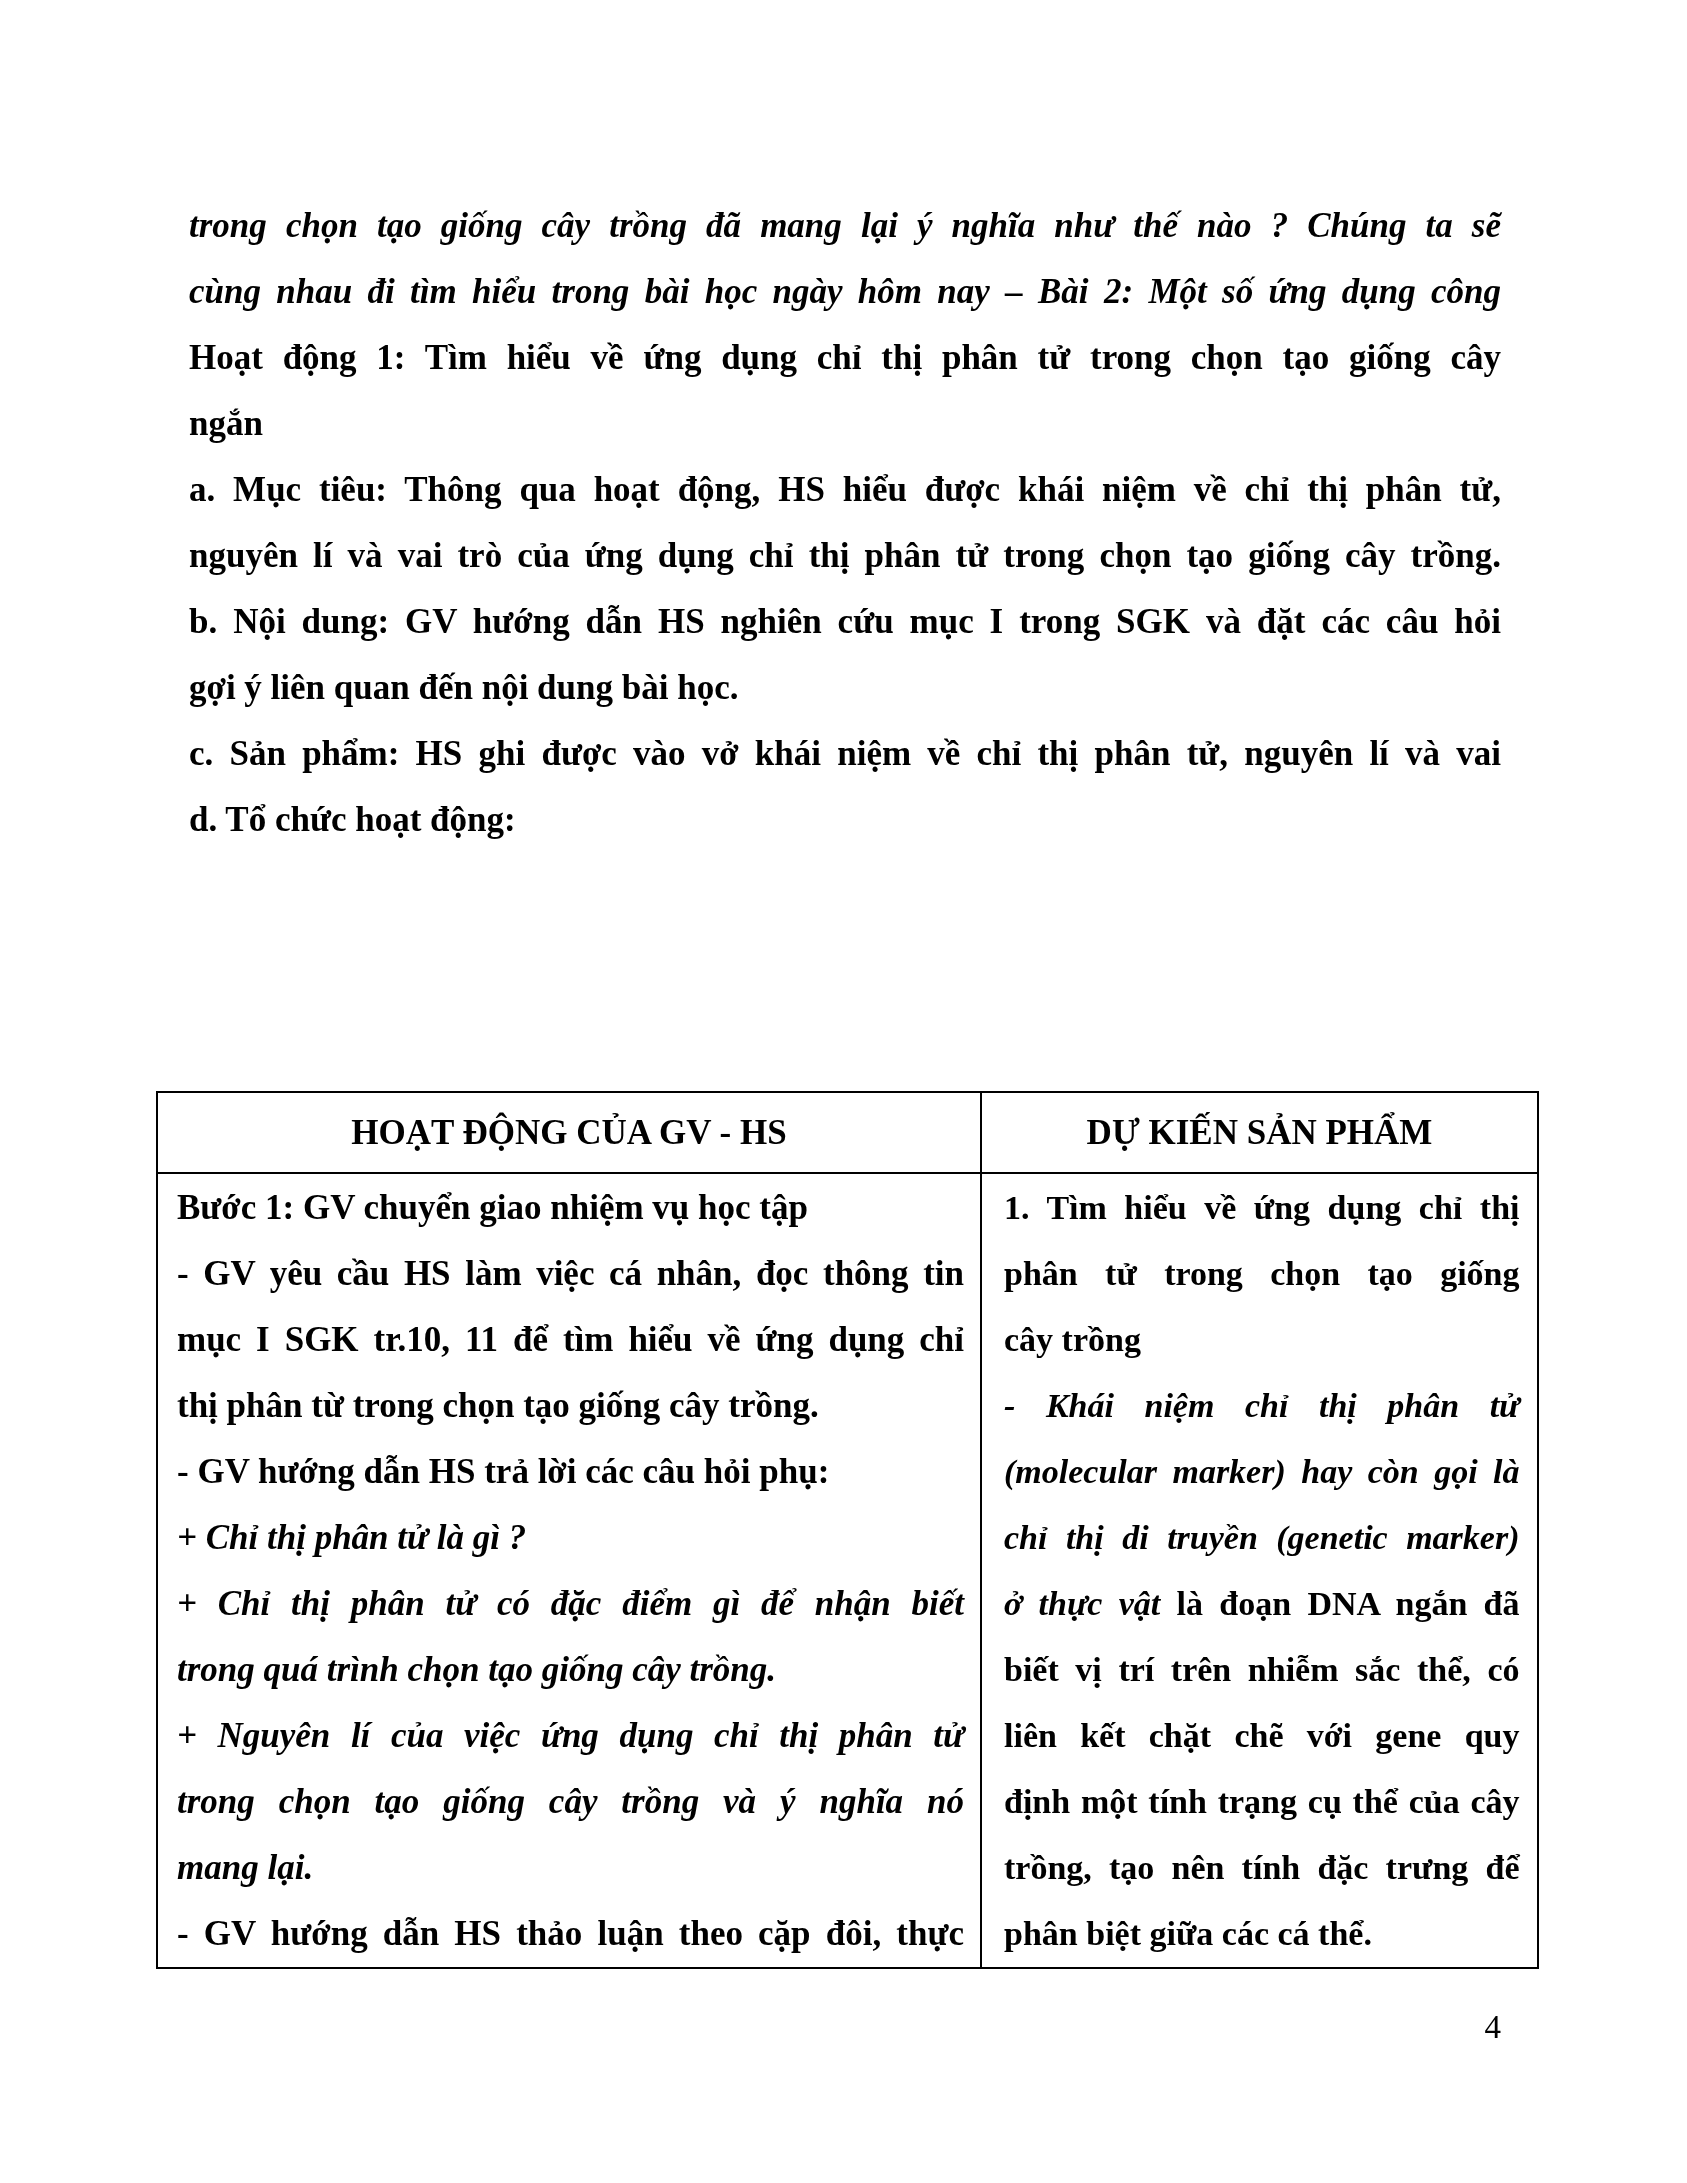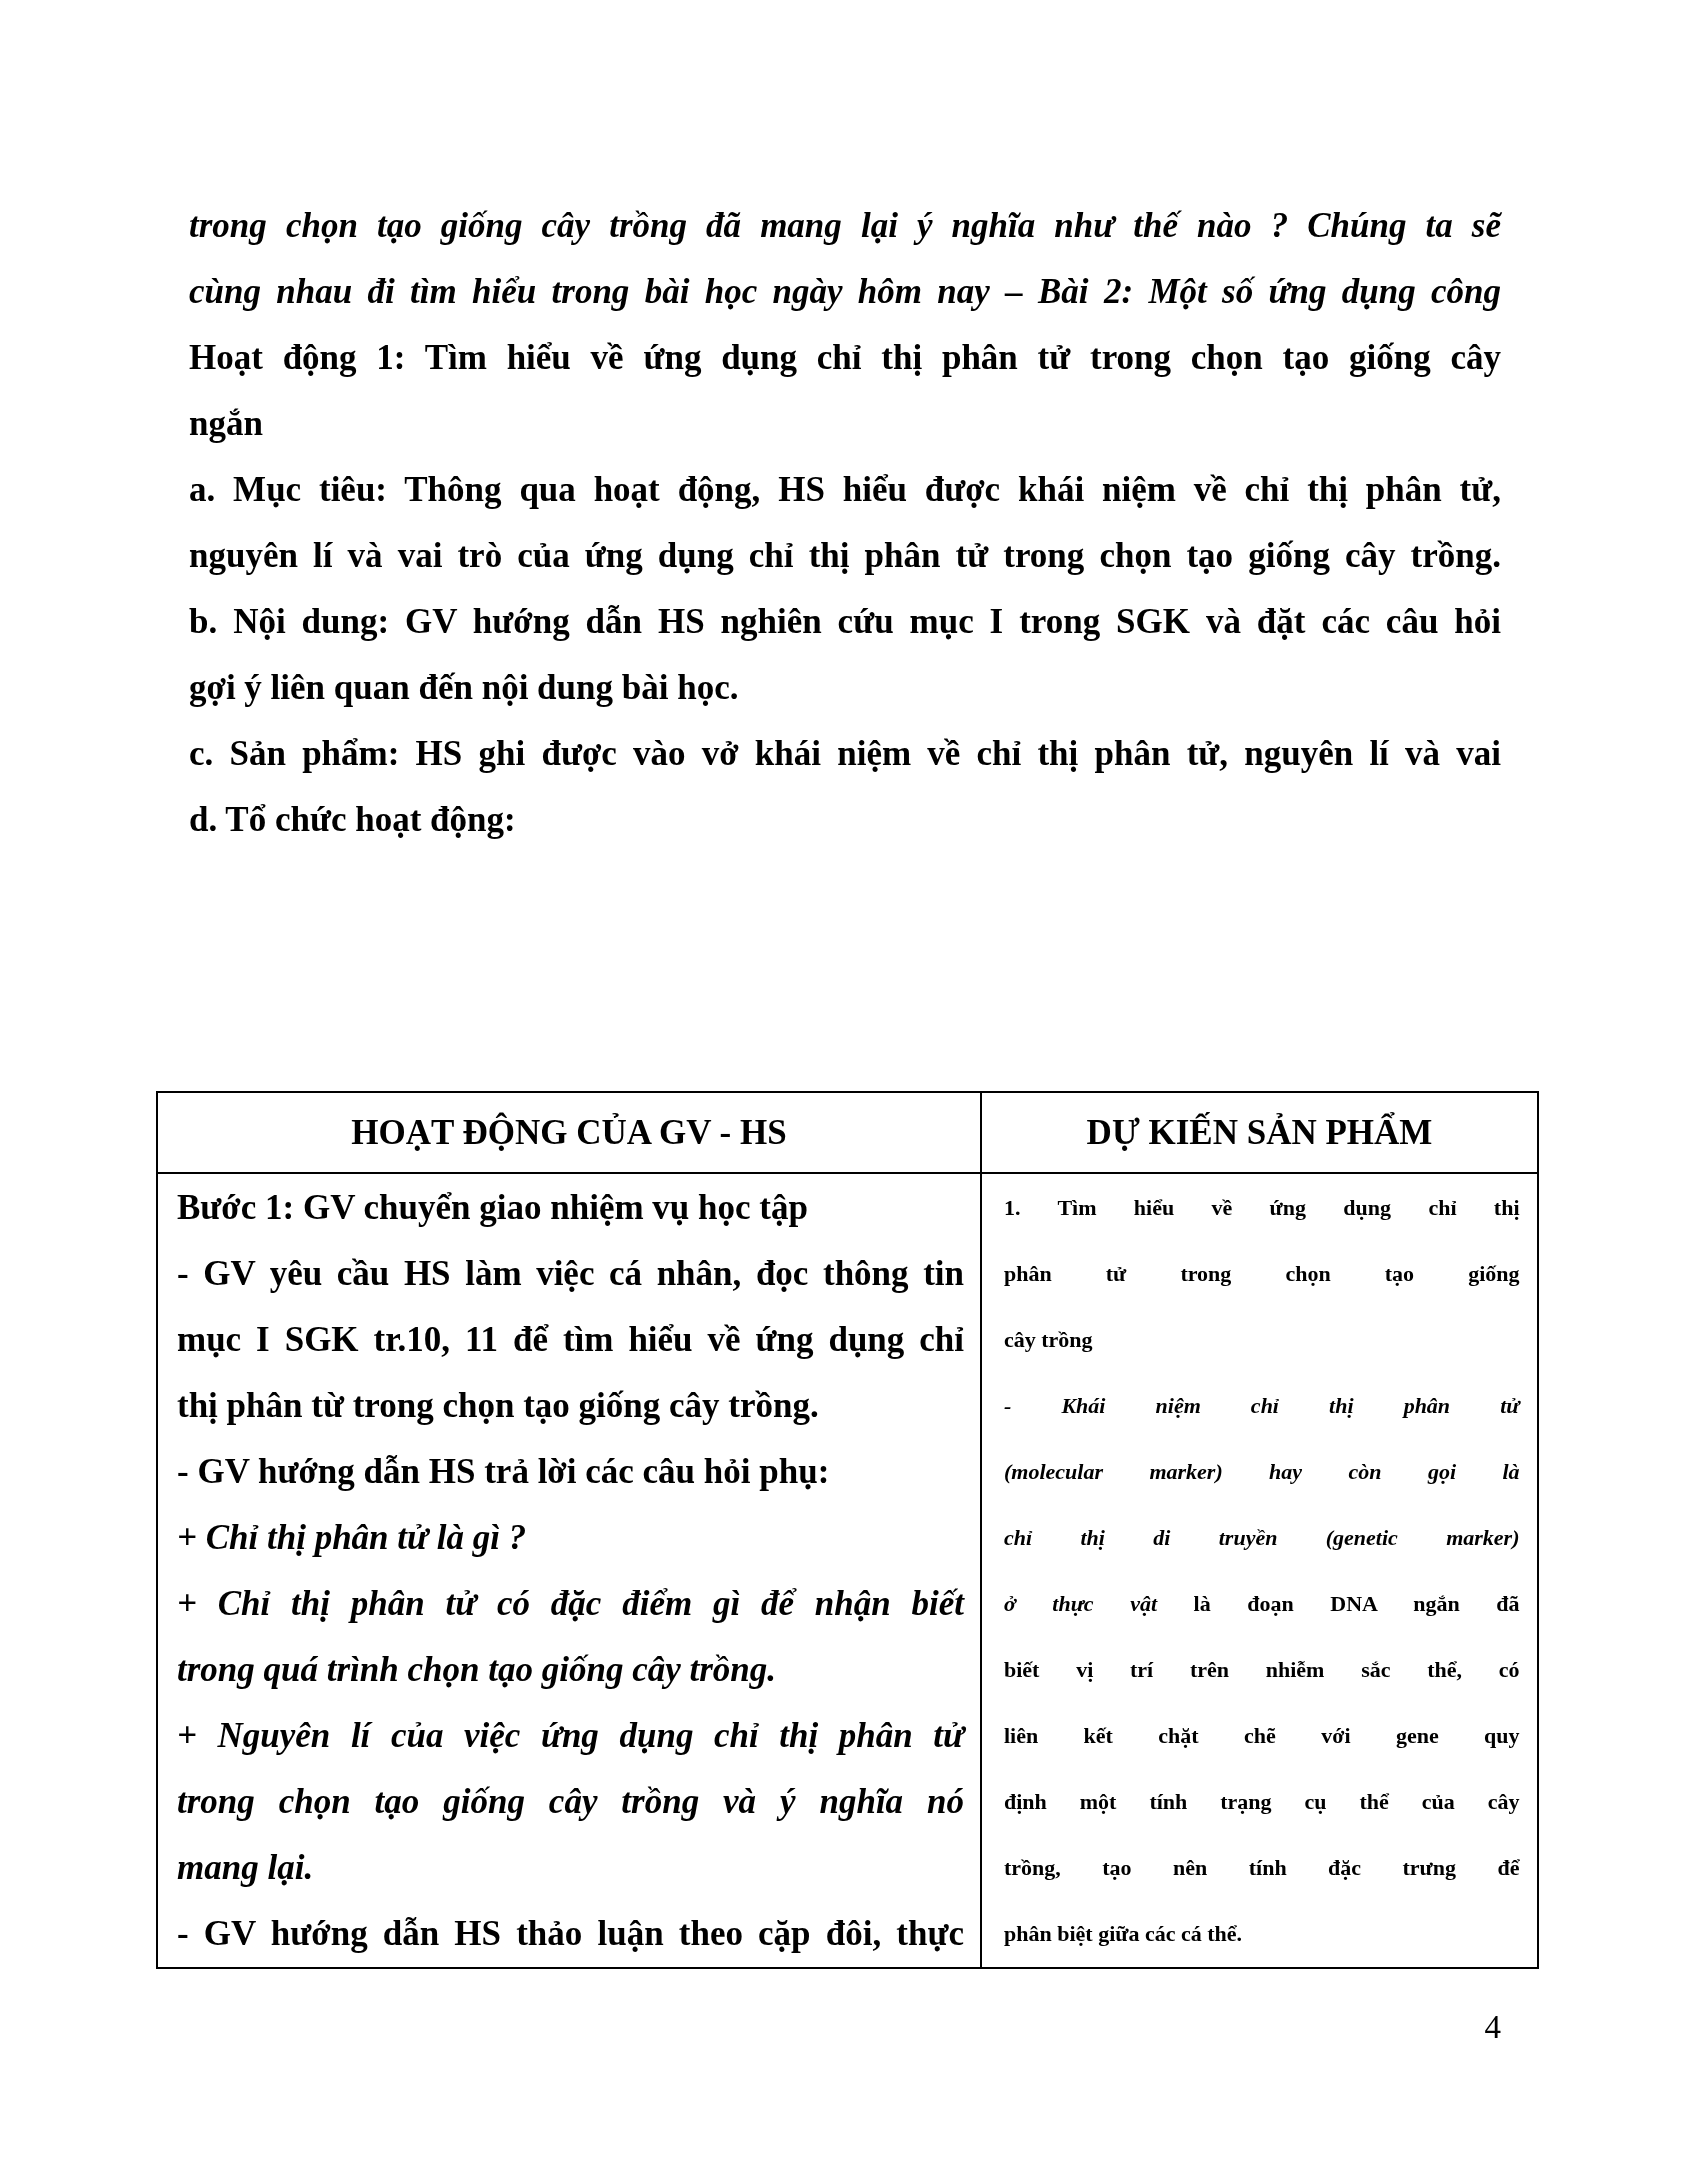--- a/index.html
+++ b/index.html
@@ -44,21 +44,21 @@
     font-weight:bold;
     text-align:center;
     vertical-align:middle;
   }
   .doc-table td.cell-left{
     padding:0.8px 16px 0 19px;
     font-size:35px;line-height:66px;
   }
   .doc-table td.cell-right{
     padding:0.8px 17.5px 0 22px;
-    font-size:22px;line-height:66px;border-radius:11px;
+    font-size:34px;line-height:66px;border-radius:11px;
   }
   .page-number{
     position:absolute;
     left:189px;top:2007px;width:1312px;
     text-align:right;
     font-size:33px;line-height:40px;
   }
 </style>
 </head>
 <body>

